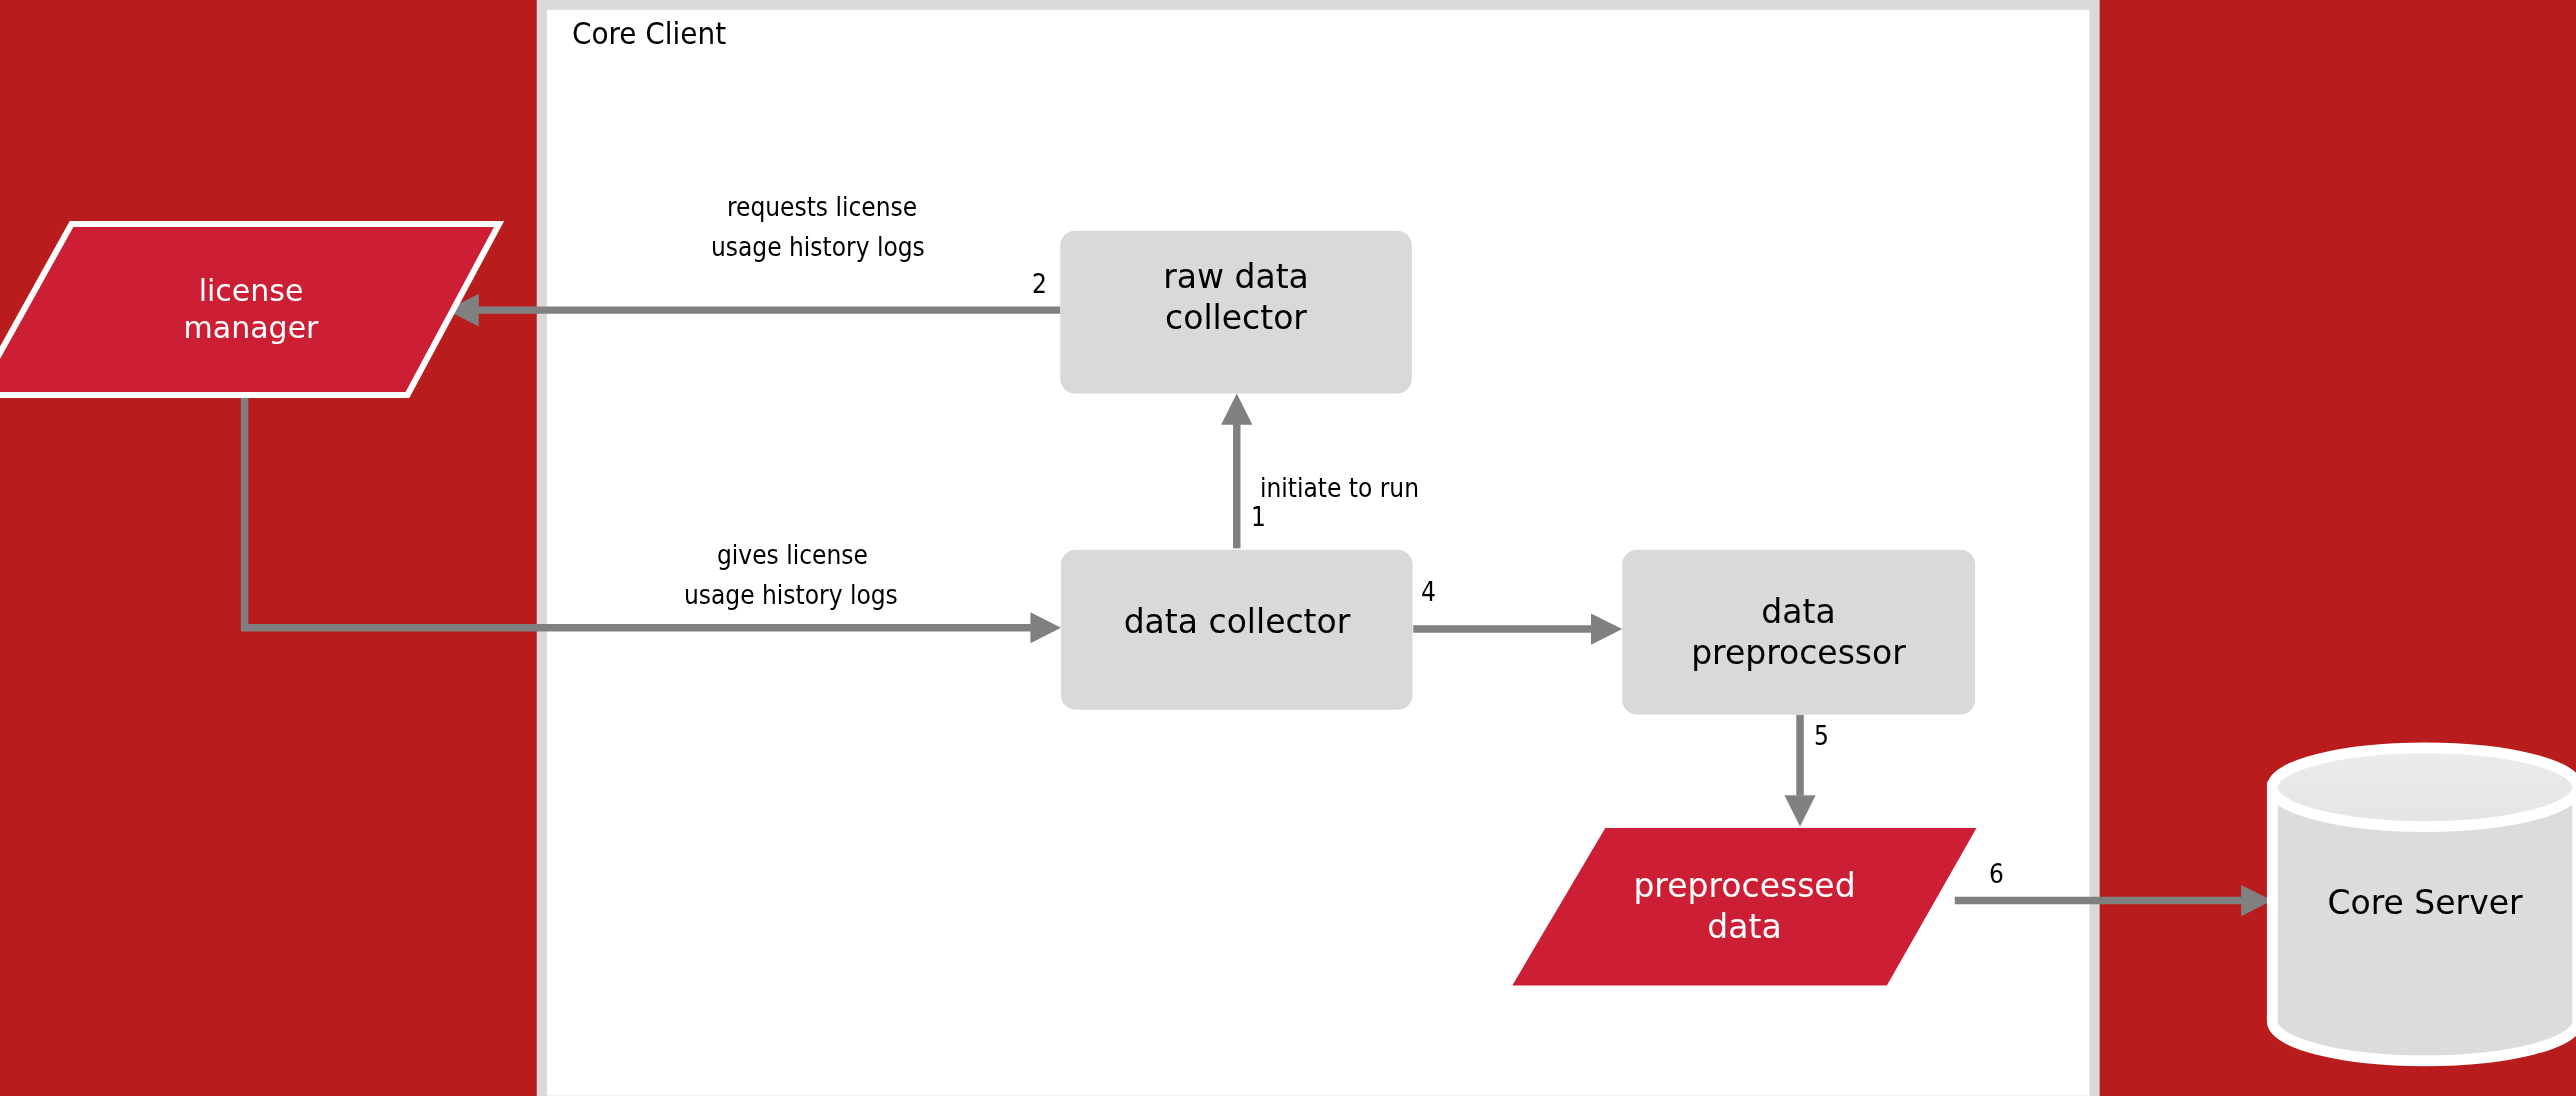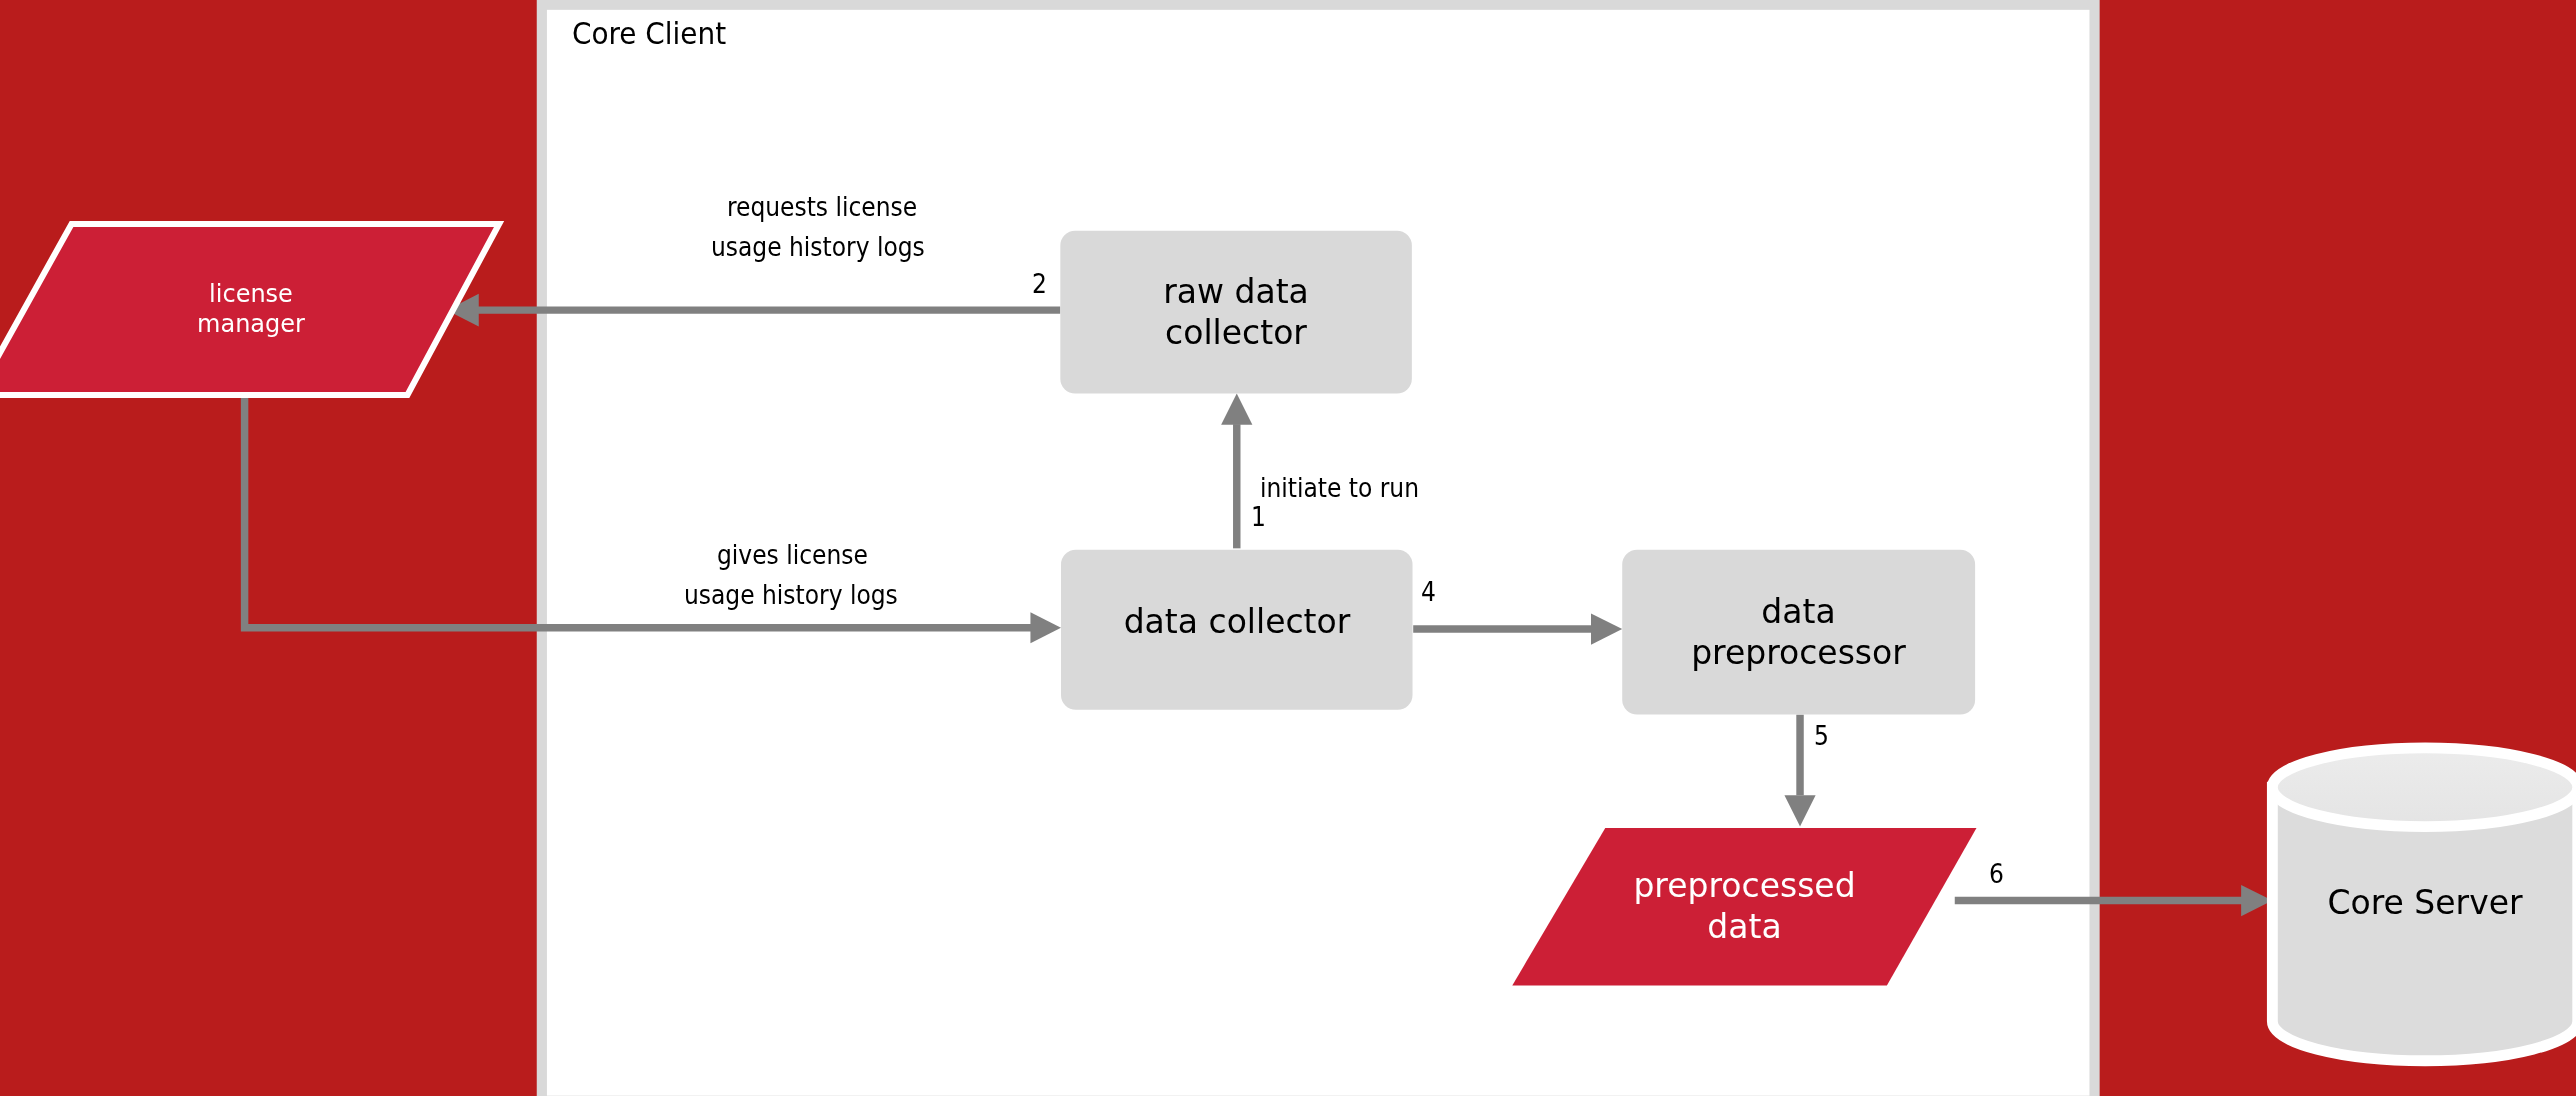--- a/index.html
+++ b/index.html
@@ -100,24 +100,24 @@
     <polygon points="2365,1220 2912,1220 2780,1452 2228,1452" fill="#cc1f36"></polygon>
 
     <g>
       <path d="M 3348 1160 L 3348 1505 A 225 58 0 0 0 3798 1505 L 3798 1160 Z" fill="#dcdcdc" stroke="#ffffff" stroke-width="16"></path>
       <ellipse cx="3573" cy="1160" rx="225" ry="58" fill="url(#cylTop)" stroke="#ffffff" stroke-width="16"></ellipse>
     </g>
   </svg>
 
   <div class="lbl dark" style="left:572px; top:15px; font-size:31px;">Core Client</div>
 
-  <div class="node-text light" style="left:44px; top:224px; width:414px; height:171px; font-size:24px;">license
+  <div class="node-text light" style="left:44px; top:224px; width:414px; height:171px; font-size:30px;">license
 manager</div>
 
-  <div class="node-text dark" style="left:1060px; top:231px; width:352px; height:163px; font-size:33px;">raw data
+  <div class="node-text dark" style="left:1060px; top:216px; width:352px; height:163px; font-size:33px;">raw data
 collector</div>
 
   <div class="node-text dark" style="left:1061px; top:550px; width:352px; height:145px; font-size:33px;">data collector</div>
 
   <div class="node-text dark" style="left:1622px; top:550px; width:353px; height:165px; font-size:33px;">data
 preprocessor</div>
 
   <div class="node-text light" style="left:1558px; top:828px; width:373px; height:157px; font-size:33px;">preprocessed
 data</div>
 

